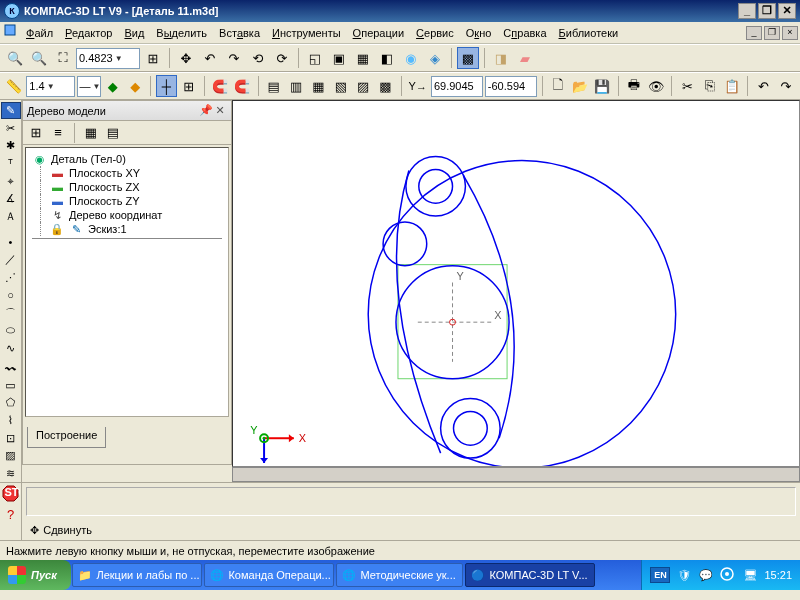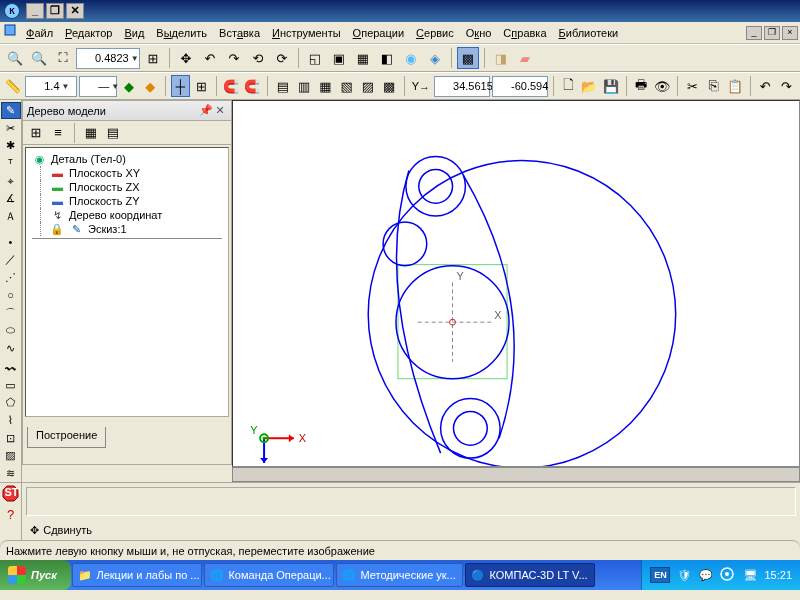--- a/index.html
+++ b/index.html
@@ -9,21 +9,21 @@
 .titlebar .title { flex: 1; }
 .titlebar .winbtn { width: 18px; height: 16px; background: #d4d0c8; border: 1px solid #888; margin-left: 2px; text-align: center; line-height: 13px; color:#000; }
 .menubar { height: 22px; background: #ece9d8; display: flex; align-items: center; padding: 0 2px; border-bottom: 1px solid #c0c0b0; }
 .menubar .menu { padding: 2px 6px; cursor: default; }
 .menubar .menu .ul { text-decoration: underline; }
 .menubar .gap { flex:1; }
 .menubar .mdibtn { width:16px; height:14px; background:#d4d0c8; border:1px solid #888; margin-left:2px; text-align:center; line-height:11px; font-size:9px; }
 .toolrow { height: 28px; border-top: 1px solid #fff; border-bottom: 1px solid #aca899; display: flex; align-items: center; padding: 0 4px; gap:2px; background:#ece9d8; }
 .tbtn { width: 22px; height: 22px; border: 1px solid transparent; display:flex; align-items:center; justify-content:center; font-size:13px; cursor:default; }
 .sep { width:1px; height:20px; background:#aca899; margin:0 3px; }
-.combo { height:21px; background:white; border:1px solid #7f9db9; padding:1px 18px; font-size:11px; display:flex; align-items:center; }
+.combo { height:21px; background:white; border:1px solid #7f9db9; padding:1px 2px; font-size:11px; display:flex; align-items:center; }
 .combo .drop { margin-left:2px; font-size:8px; color:#333; }
 .tbtn.pressed { border:1px solid #316ac5; background:#98b5e2; }
 .coordlabel { font-size:11px; padding:0 2px; }
 .clientarea { position:relative; height: 382px; }
 .lefttoolbar { position:absolute; left:0; top:0; width:22px; background:#ece9d8; border-right:1px solid #aca899; height:100%; display:flex; flex-direction:column; gap:1px; padding-top:2px; align-items:center; }
 .lefttoolbar .tbtn { width:20px; height:20px; font-size:11px; }
 .lefttoolbar .tbtn.blue { background:#316ac5; color:white; border:1px solid #1a3a6e; }
 .panel { position:absolute; left:22px; top:0; width:210px; height:365px; background:#ece9d8; border:1px solid #aca899; }
 .panelhead { height:20px; background:linear-gradient(#eee,#ddd); display:flex; align-items:center; padding:0 4px; border-bottom:1px solid #aca899; font-size:11px; }
 .panelhead .ptitle { flex:1; }
@@ -38,33 +38,34 @@
 .tabbar .tab { padding:2px 8px; background:#ece9d8; border:1px solid #888; border-top:none; font-size:11px; }
 .viewport { position:absolute; left:232px; top:0; right:0; bottom:15px; background:white; border:1px inset #888; }
 .scrollh { height:15px; position:absolute; bottom:0; left:232px; right:0; background:#d4d0c8; border:1px solid #888; }
 svg { width:100%; height:100%; }
 .bottompanel { height:58px; background:#ece9d8; display:flex; border-top:1px solid #aca899; }
 .bottompanel .col1 { width:22px; border-right:1px solid #aca899; display:flex; flex-direction:column; }
 .bottompanel .stop { width:18px; height:18px; margin:2px auto; display:flex;align-items:center;justify-content:center; }
 .bottompanel .midpart { flex:1; display:flex; flex-direction:column; }
 .emptyrow { flex:1; border-bottom:1px solid #aca899; background:#ece9d8; margin:4px; border:1px inset #fff;}
 .movebtn { height:20px; display:flex; align-items:center; padding-left:8px; gap:4px; }
-.statusbar { height:20px; border-top:1px solid #aca899; display:flex; align-items:center; padding:0 6px; background:#ece9d8; font-size:11px;border-radius:8px; }
+.statusbar { height:20px; border-top:1px solid #aca899; display:flex; align-items:center; padding:0 6px; background:#ece9d8; font-size:11px; }
 .taskbar { height:30px; background:linear-gradient(#245edb,#3c81f3); display:flex; align-items:center; padding:0; color:white; }
 .startbtn { height:30px; padding:0 14px 0 8px; background:linear-gradient(#3c873c,#5fb85f); display:flex; align-items:center; font-weight:bold; font-style:italic; gap:5px; border-radius:0 8px 8px 0; }
 .taskbtn { height:24px; margin:0 1px; padding:0 6px; background:#3c81f3; border:1px solid #2b5cb0; display:flex; align-items:center; gap:4px; max-width:130px; overflow:hidden; white-space:nowrap; font-size:11px; border-radius:2px;}
 .taskbtn.active { background:#1941a5; border-color:#0a2970; }
 .tray { height:30px; background:linear-gradient(#0d8dea,#19b9f3); margin-left:auto; display:flex; align-items:center; padding:0 8px; gap:6px; border-left:1px solid #0a6bb0;}
 .trayicon { width:16px; height:16px; font-size:11px; display:flex;align-items:center;justify-content:center; }
 </style>
 </head>
 <body>
 
 <div class="titlebar">
   <div class="icon">К</div>
+  <div class="title">КОМПАС-3D LT V9 - [Деталь 11.m3d]</div>
   <div class="winbtn">_</div>
   <div class="winbtn">❐</div>
   <div class="winbtn">✕</div>
 </div>
 
 <div class="menubar">
   <div class="tbtn" style="width:18px">
     <svg width="14" height="14">
         <rect x="2" y="2" width="10" height="10" fill="#6af" stroke="#048"></rect>
       </svg>
@@ -133,21 +134,21 @@
   <div class="sep"></div>
   <div class="tbtn">▤</div>
   <div class="tbtn">▥</div>
   <div class="tbtn">▦</div>
   <div class="tbtn">▧</div>
   <div class="tbtn">▨</div>
   <div class="tbtn">▩</div>
   <div class="sep"></div>
   <span class="coordlabel">Y→</span>
   <div class="combo" style="width:56px">
-      <span>34.5615</span>
+      <span>69.9045</span>
     </div>
   <div class="combo" style="width:56px">
       <span>-60.594</span>
     </div>
   <div class="sep"></div>
   <div class="tbtn">🗋</div>
   <div class="tbtn">📂</div>
   <div class="tbtn">💾</div>
   <div class="sep"></div>
   <div class="tbtn">🖶</div>

